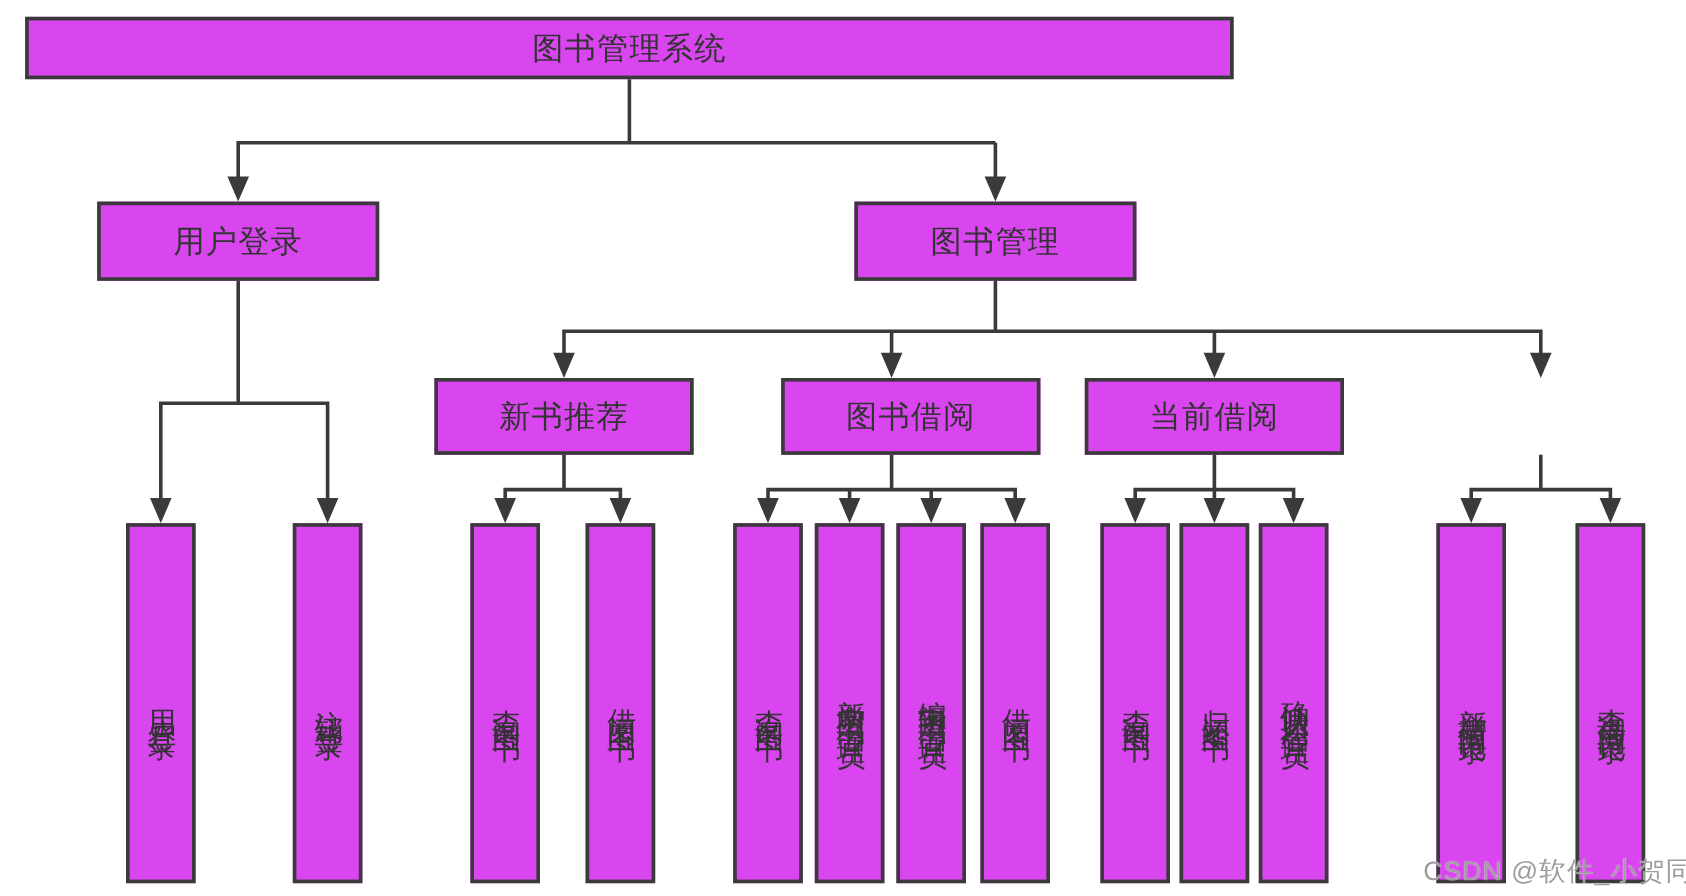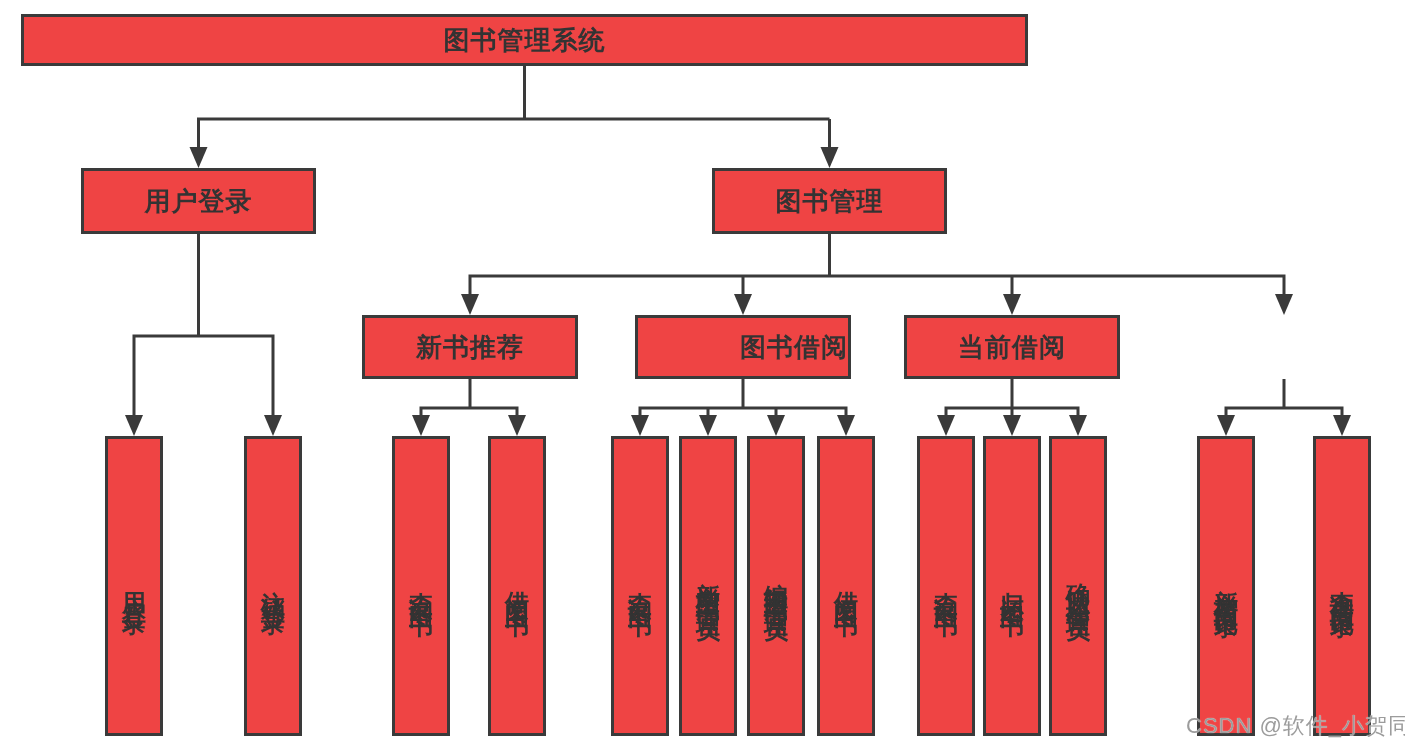--- a/index.html
+++ b/index.html
@@ -20,26 +20,25 @@
     left: 0;
     top: 0;
     width: 1405px;
     height: 747px;
     pointer-events: none;
   }
   .node {
     position: absolute;
     box-sizing: border-box;
     border: 3px solid #3a3a3a;
-    background: #ef4444;
+    background: #d946ef;
     display: flex;
     align-items: center;
     justify-content: center;
     color: #333333;
-    font-weight: bold;
   }
   .hbox span {
     font-size: 26px;
     letter-spacing: 1px;
     white-space: nowrap;
   }
   .root-box {
     left: 21px; top: 14px; width: 1007px; height: 52px;
   }
   .l2 { height: 66px; width: 235px; top: 168px; }
@@ -131,21 +130,21 @@
   <div class="node hbox l2" style="left:81px;">
     <span>用户登录</span>
   </div>
   <div class="node hbox l2" style="left:712px;">
     <span>图书管理</span>
   </div>
 
   <div class="node hbox l3" style="left:362px;">
     <span>新书推荐</span>
   </div>
-  <div class="node hbox l3" style="left:635px;justify-content:flex-end;">
+  <div class="node hbox l3" style="left:651px;">
     <span>图书借阅</span>
   </div>
   <div class="node hbox l3" style="left:904px;text-align:center;">
     <span>当前借阅</span>
   </div>
 
   <div class="node vbox" style="left:105px;">
     <span>用户登录</span>
   </div>
   <div class="node vbox" style="left:244px;">

